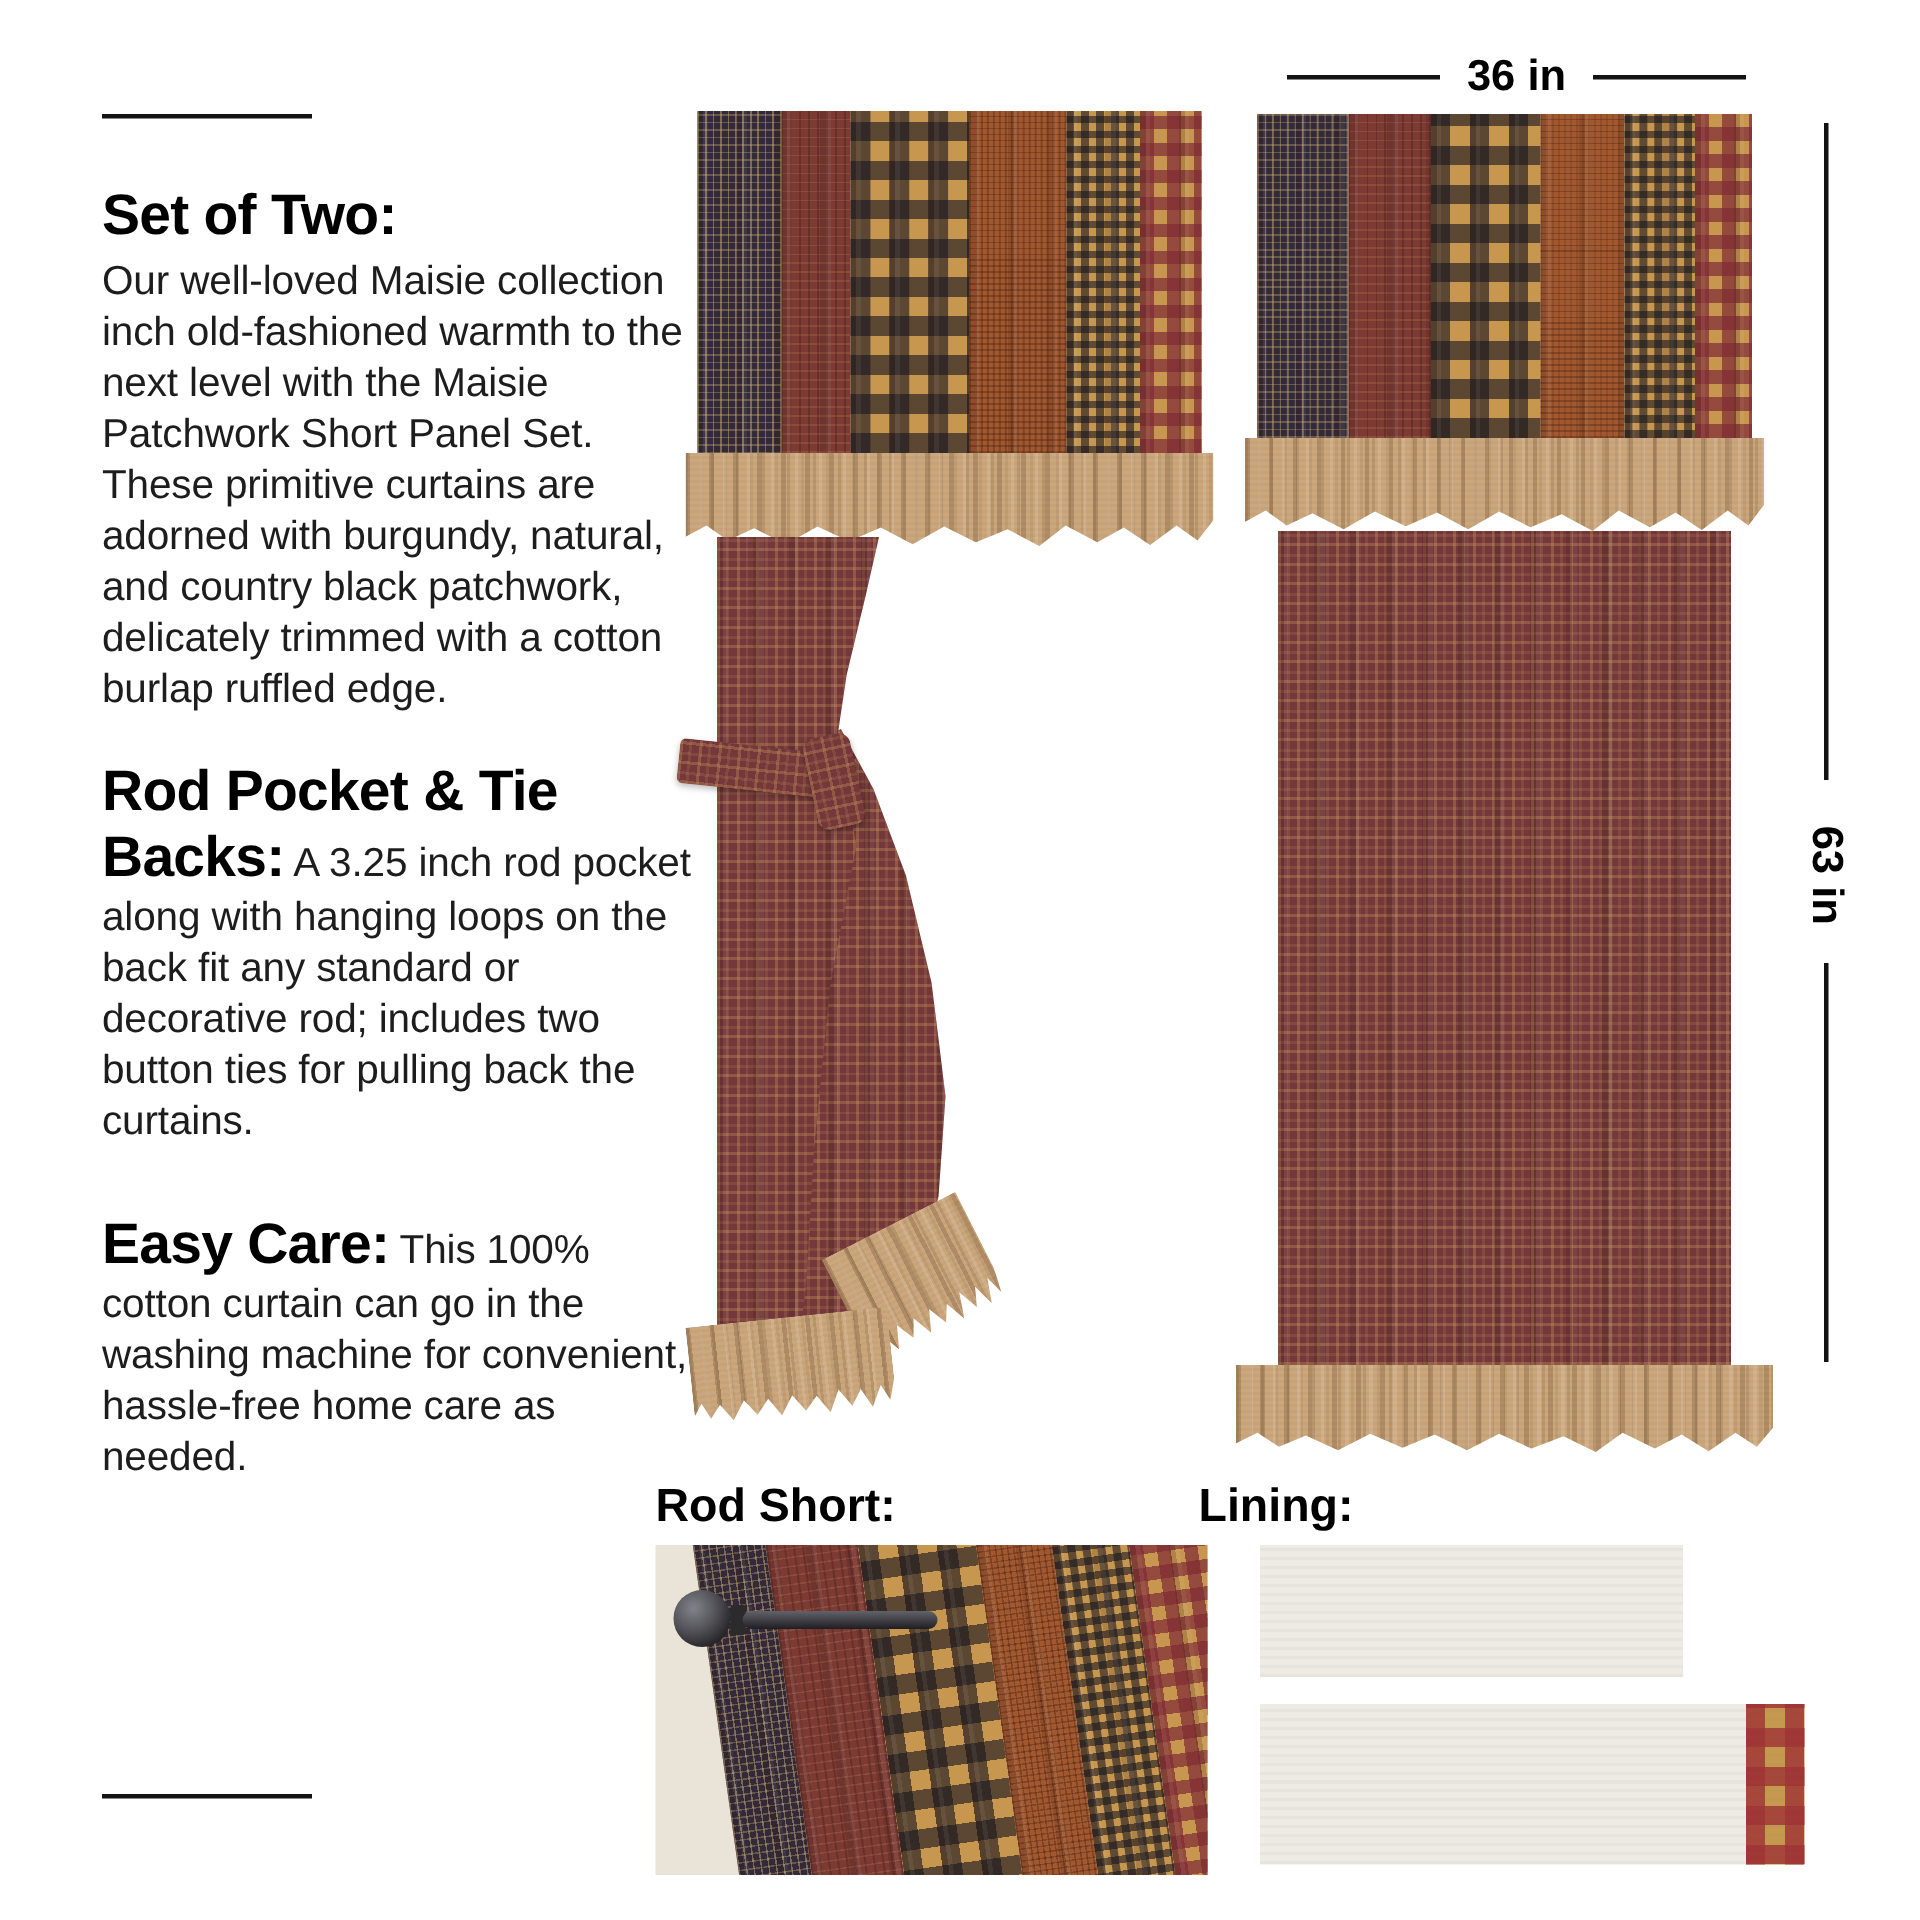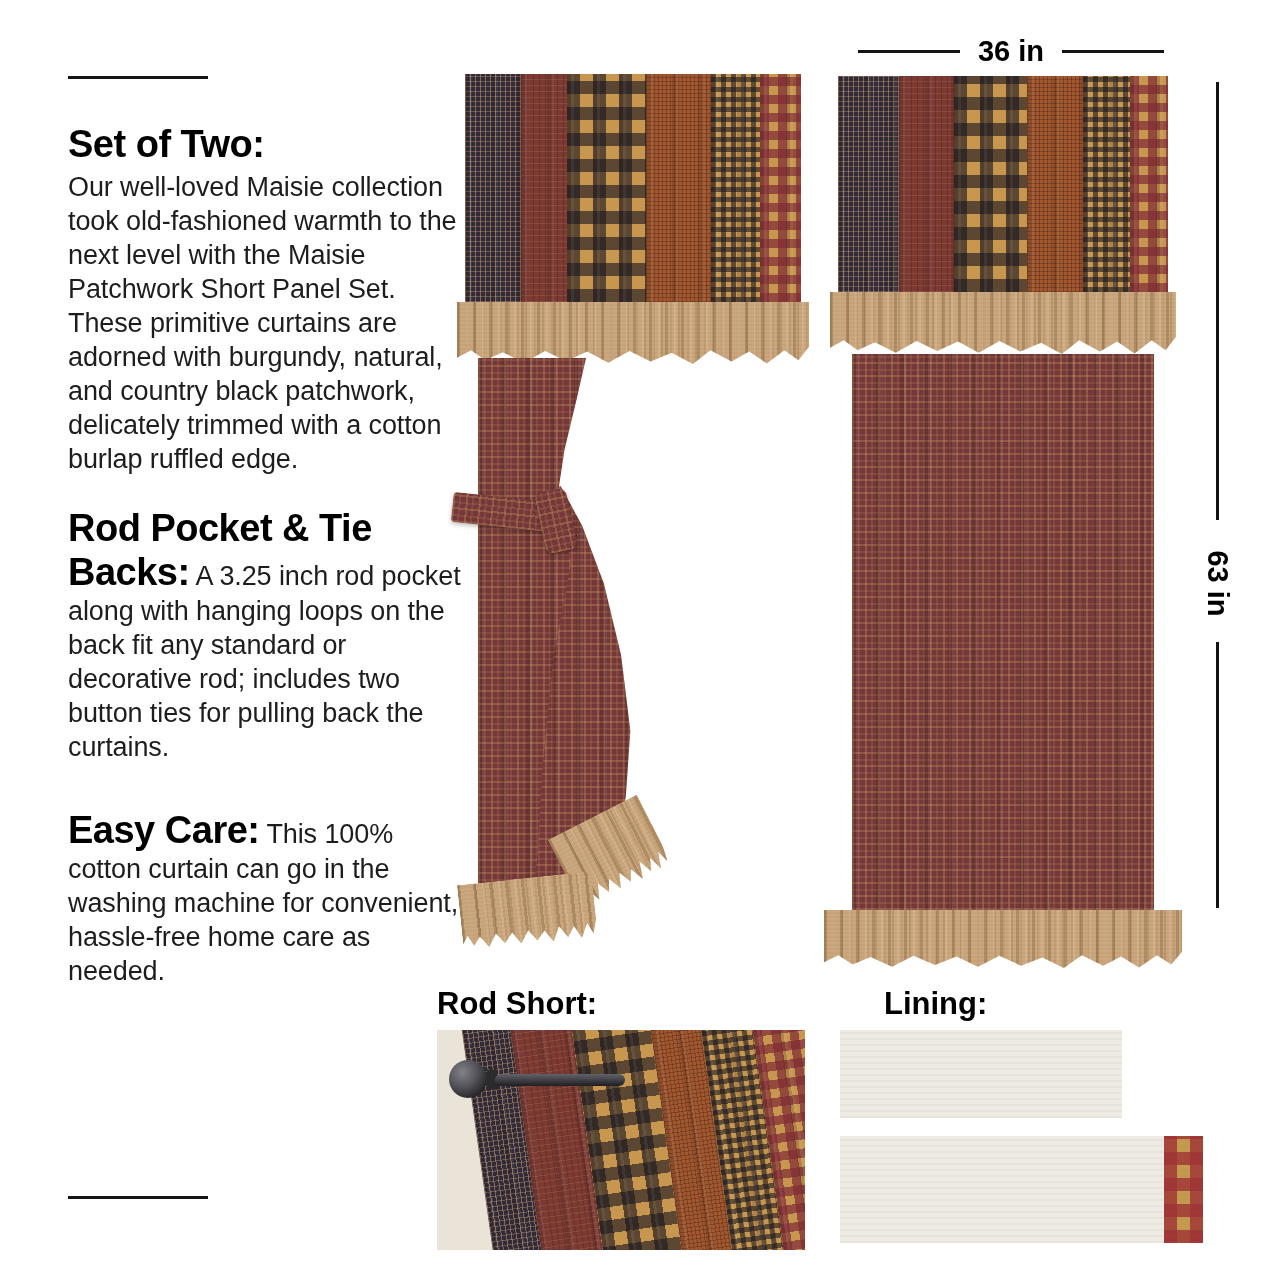--- a/index.html
+++ b/index.html
@@ -87,21 +87,21 @@
   .t-ruffle-right{position:absolute;left:128px;top:455px;width:100px;height:78px;transform:rotate(-27deg)}
   .t-ruffle-left{position:absolute;left:28px;top:520px;width:135px;height:66px;transform:rotate(-6deg)}
   .t-band{position:absolute;left:12px;top:140px;width:118px;height:30px;transform:rotate(6deg);
           border-radius:4px;box-shadow:0 2px 4px rgba(0,0,0,.25)}
   .t-knot{position:absolute;left:100px;top:132px;width:32px;height:62px;transform:rotate(-12deg);
           border-radius:8px;box-shadow:0 2px 4px rgba(0,0,0,.3)}
 
   
   .photo-label{position:absolute;font-weight:700;font-size:31px;color:#000}
   .lbl-rod{left:437px;top:986px}
-  .lbl-lining{left:884px;top:986px}
+  .lbl-lining{left:799px;top:986px}
   .rod-photo{position:absolute;left:437px;top:1030px;width:368px;height:220px;
              background:#e9e3d8;overflow:hidden}
   .finial{position:absolute;left:12px;top:30px;width:38px;height:38px;border-radius:50%;
           background:radial-gradient(circle at 35% 32%,#82828a,#55555b 40%,#232326 78%)}
   .finial-collar{position:absolute;left:50px;top:40px;width:10px;height:20px;background:#2b2b2e;border-radius:2px}
   .rod-bar{position:absolute;left:58px;top:44px;width:130px;height:12px;border-radius:6px;
            background:linear-gradient(#62626a,#1e1e22)}
   .rod-strips{position:absolute;left:44px;top:-26px;width:350px;height:300px;
               transform:rotate(-8deg);display:flex}
   .lin-top{position:absolute;left:840px;top:1030px;width:282px;height:88px;background:#edebe3}
@@ -112,21 +112,21 @@
 </style>
 </head>
 <body>
 
 <div class="rule rule-top"></div>
 <div class="rule rule-bottom"></div>
 
 <section class="text-col">
   <p class="sec m1">
     <span class="h block">Set of Two:</span>
-    <span>Our well-loved Maisie collection took old-fashioned warmth to the next level with the Maisie Patchwork Short Panel Set. These primitive curtains are adorned with burgundy, natural, and country black patchwork, delicately trimmed with a cotton burlap ruffled edge.</span>
+    <span>Our well-loved Maisie collection inch old-fashioned warmth to the next level with the Maisie Patchwork Short Panel Set. These primitive curtains are adorned with burgundy, natural, and country black patchwork, delicately trimmed with a cotton burlap ruffled edge.</span>
   </p>
   <p class="sec m2">
     <span class="h">Rod Pocket &amp; Tie Backs:</span>
     <span>A 3.25 inch rod pocket along with hanging loops on the back fit any standard or decorative rod; includes two button ties for pulling back the curtains.</span>
   </p>
   <p class="sec">
     <span class="h">Easy Care:</span>
     <span>This 100% cotton curtain can go in the washing machine for convenient, hassle-free home care as needed.</span>
   </p>
 </section>

